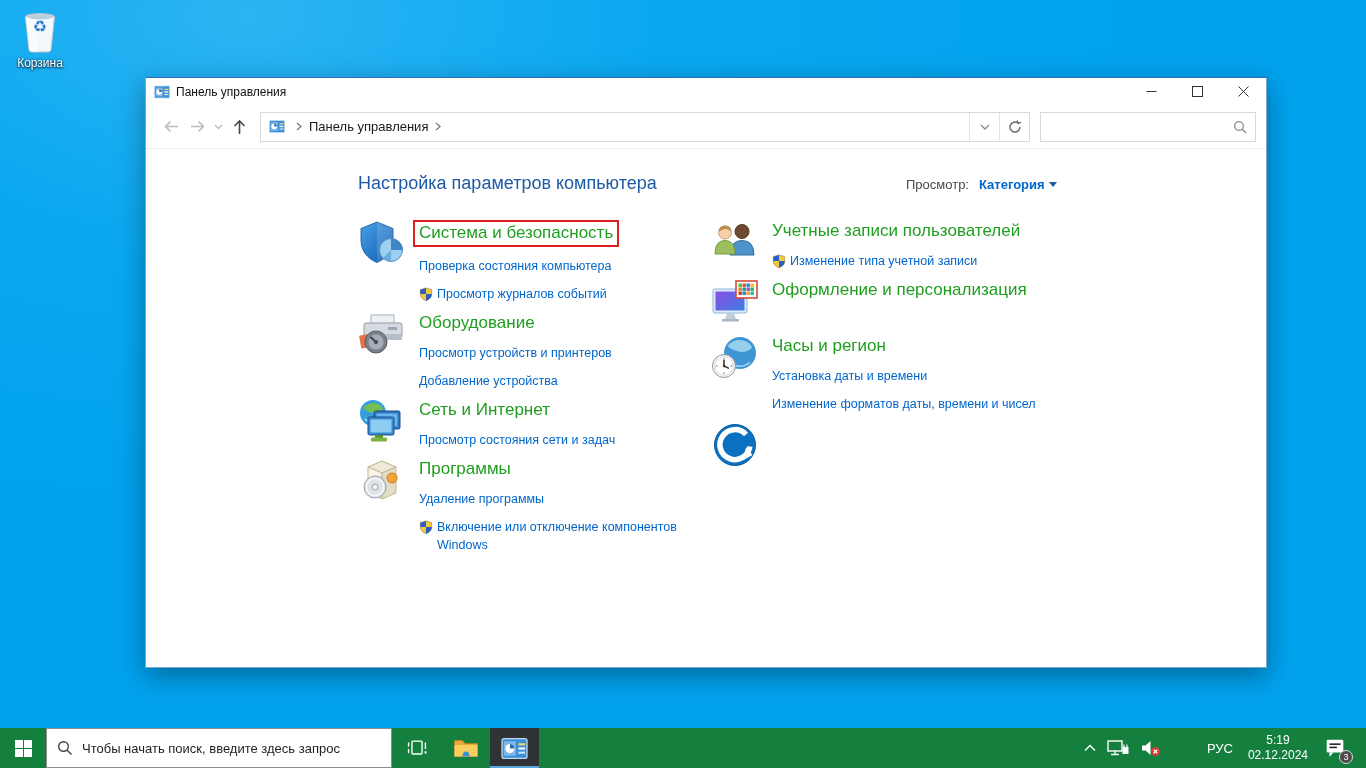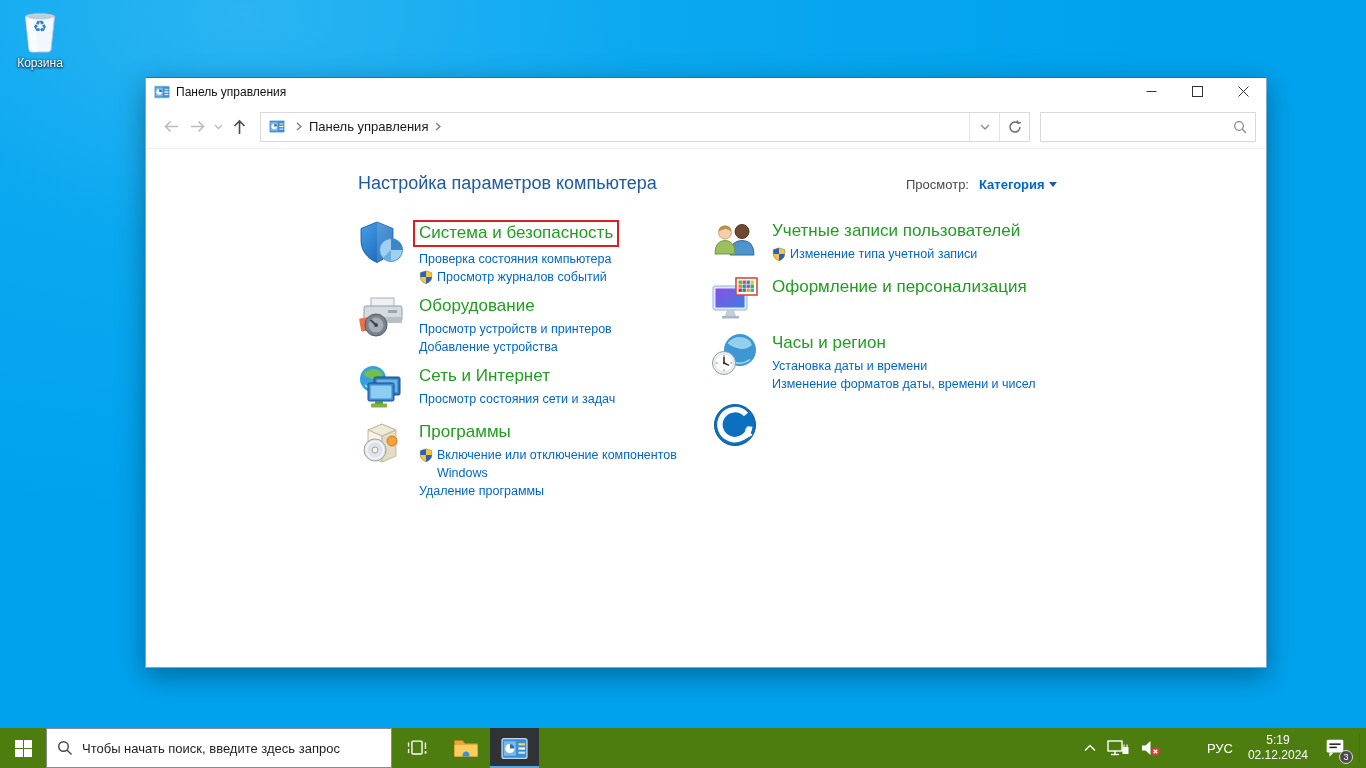--- a/index.html
+++ b/index.html
@@ -61,27 +61,27 @@
 
   .col { position:absolute; top:70px; }
   .col-left  { left:212px; width:335px; }
   .col-right { left:565px; width:345px; }
   .cat { display:flex; margin-bottom:8px; min-height:48px; }
   .cat-icon { width:48px; height:48px; flex:none; margin-right:13px; cursor:pointer; }
   .cat-body { padding-top:1px; }
   .cat-title { font-size:17px; line-height:22px; margin-bottom:3px; }
   .cat-title a { color:#1f9e1f; text-decoration:none; cursor:pointer;text-align:right; }
   .hl-box { display:inline-block; border:2px solid #df1f1f; padding:0 4px 1px 4px; margin-left:-6px; }
-  .cat-link { font-size:12.5px; line-height:18px; color:#0066cc; cursor:pointer; position:relative; }
+  .cat-link { font-size:12.5px; line-height:18px; color:#0066cc; cursor:pointer; position:relative;margin-top:10px; }
   .cat-link.uac { padding-left:18px; }
   .cat-link .uac-shield { position:absolute; left:0; top:2px; width:14px; height:14px; }
 
   
   .taskbar {
-    position:absolute; left:0; bottom:0; width:1366px; height:40px; background:#4d7c0f;
+    position:absolute; left:0; bottom:0; width:1366px; height:40px; background:#15803d;
     display:flex; align-items:stretch;
   }
   .tb-btn { display:flex; align-items:center; justify-content:center; border:none; background:transparent; }
   .tb-start { width:46px; }
   .tb-search { width:346px; background:#fff; border:1px solid #8a8a8a; display:flex; align-items:center; padding:0 10px; }
   .tb-search input { flex:1; border:none; outline:none; font-size:13px; font-family:inherit; color:#1a1a1a; min-width:0; }
   .tb-search input::placeholder { color:#1f1f1f; opacity:1; }
   .tb-app { width:49px; position:relative; }
   .tb-app.active { background:#2f3335; }
   .tb-app.active::after { content:""; position:absolute; left:0; right:0; bottom:0; height:2px; background:#58a6dc; }
@@ -291,28 +291,28 @@
           <path d="M10 10 L24 4 L38 10 L24 16 Z" fill="#efe9d8" stroke="#b9ad8c"></path>
           <path d="M10 10 V36 L24 42 V16 Z" fill="#f7f3e6" stroke="#c4b998"></path>
           <path d="M38 10 V36 L24 42 V16 Z" fill="#e3dcc6" stroke="#c4b998"></path>
           <circle cx="34" cy="21" r="5" fill="#f2a33c" stroke="#c87f1e"></circle>
           <circle cx="17" cy="30" r="11" fill="#dfe3e8" stroke="#9aa2ab"></circle>
           <circle cx="17" cy="30" r="8.5" fill="none" stroke="#f4f6f8" stroke-width="1.6"></circle>
           <circle cx="17" cy="30" r="3" fill="#f7f3e6" stroke="#9aa2ab"></circle>
         </svg>
         <div class="cat-body">
           <div class="cat-title"><a>Программы</a></div>
+          <div class="cat-link">Удаление программы</div>
           <div class="cat-link uac">
             <svg class="uac-shield" viewBox="0 0 16 16">
               <path d="M8 1 L14.5 3 V8 C14.5 12 11.5 14.6 8 15.6 C4.5 14.6 1.5 12 1.5 8 V3 Z" fill="#f3c93c" stroke="#8a6d1f" stroke-width="0.6"></path>
               <path d="M8 1 L1.5 3 V8 H8 Z" fill="#2c5fc4"></path>
               <path d="M8 8 H14.5 C14.5 12 11.5 14.6 8 15.6 Z" fill="#2c5fc4"></path>
             </svg><span>Включение или отключение компонентов Windows</span>
           </div>
-          <div class="cat-link">Удаление программы</div>
         </div>
       </div>
     </div>
 
     <div class="col col-right">
 
       <div class="cat">
         <svg class="cat-icon" viewBox="0 0 48 48">
           <circle cx="31" cy="12.5" r="7" fill="#6e4a33" stroke="#53351f"></circle>
           <path d="M19 36 Q19 21.5 31 21.5 Q43 21.5 43 36 Z" fill="#4e93c9" stroke="#2f6da0"></path>

